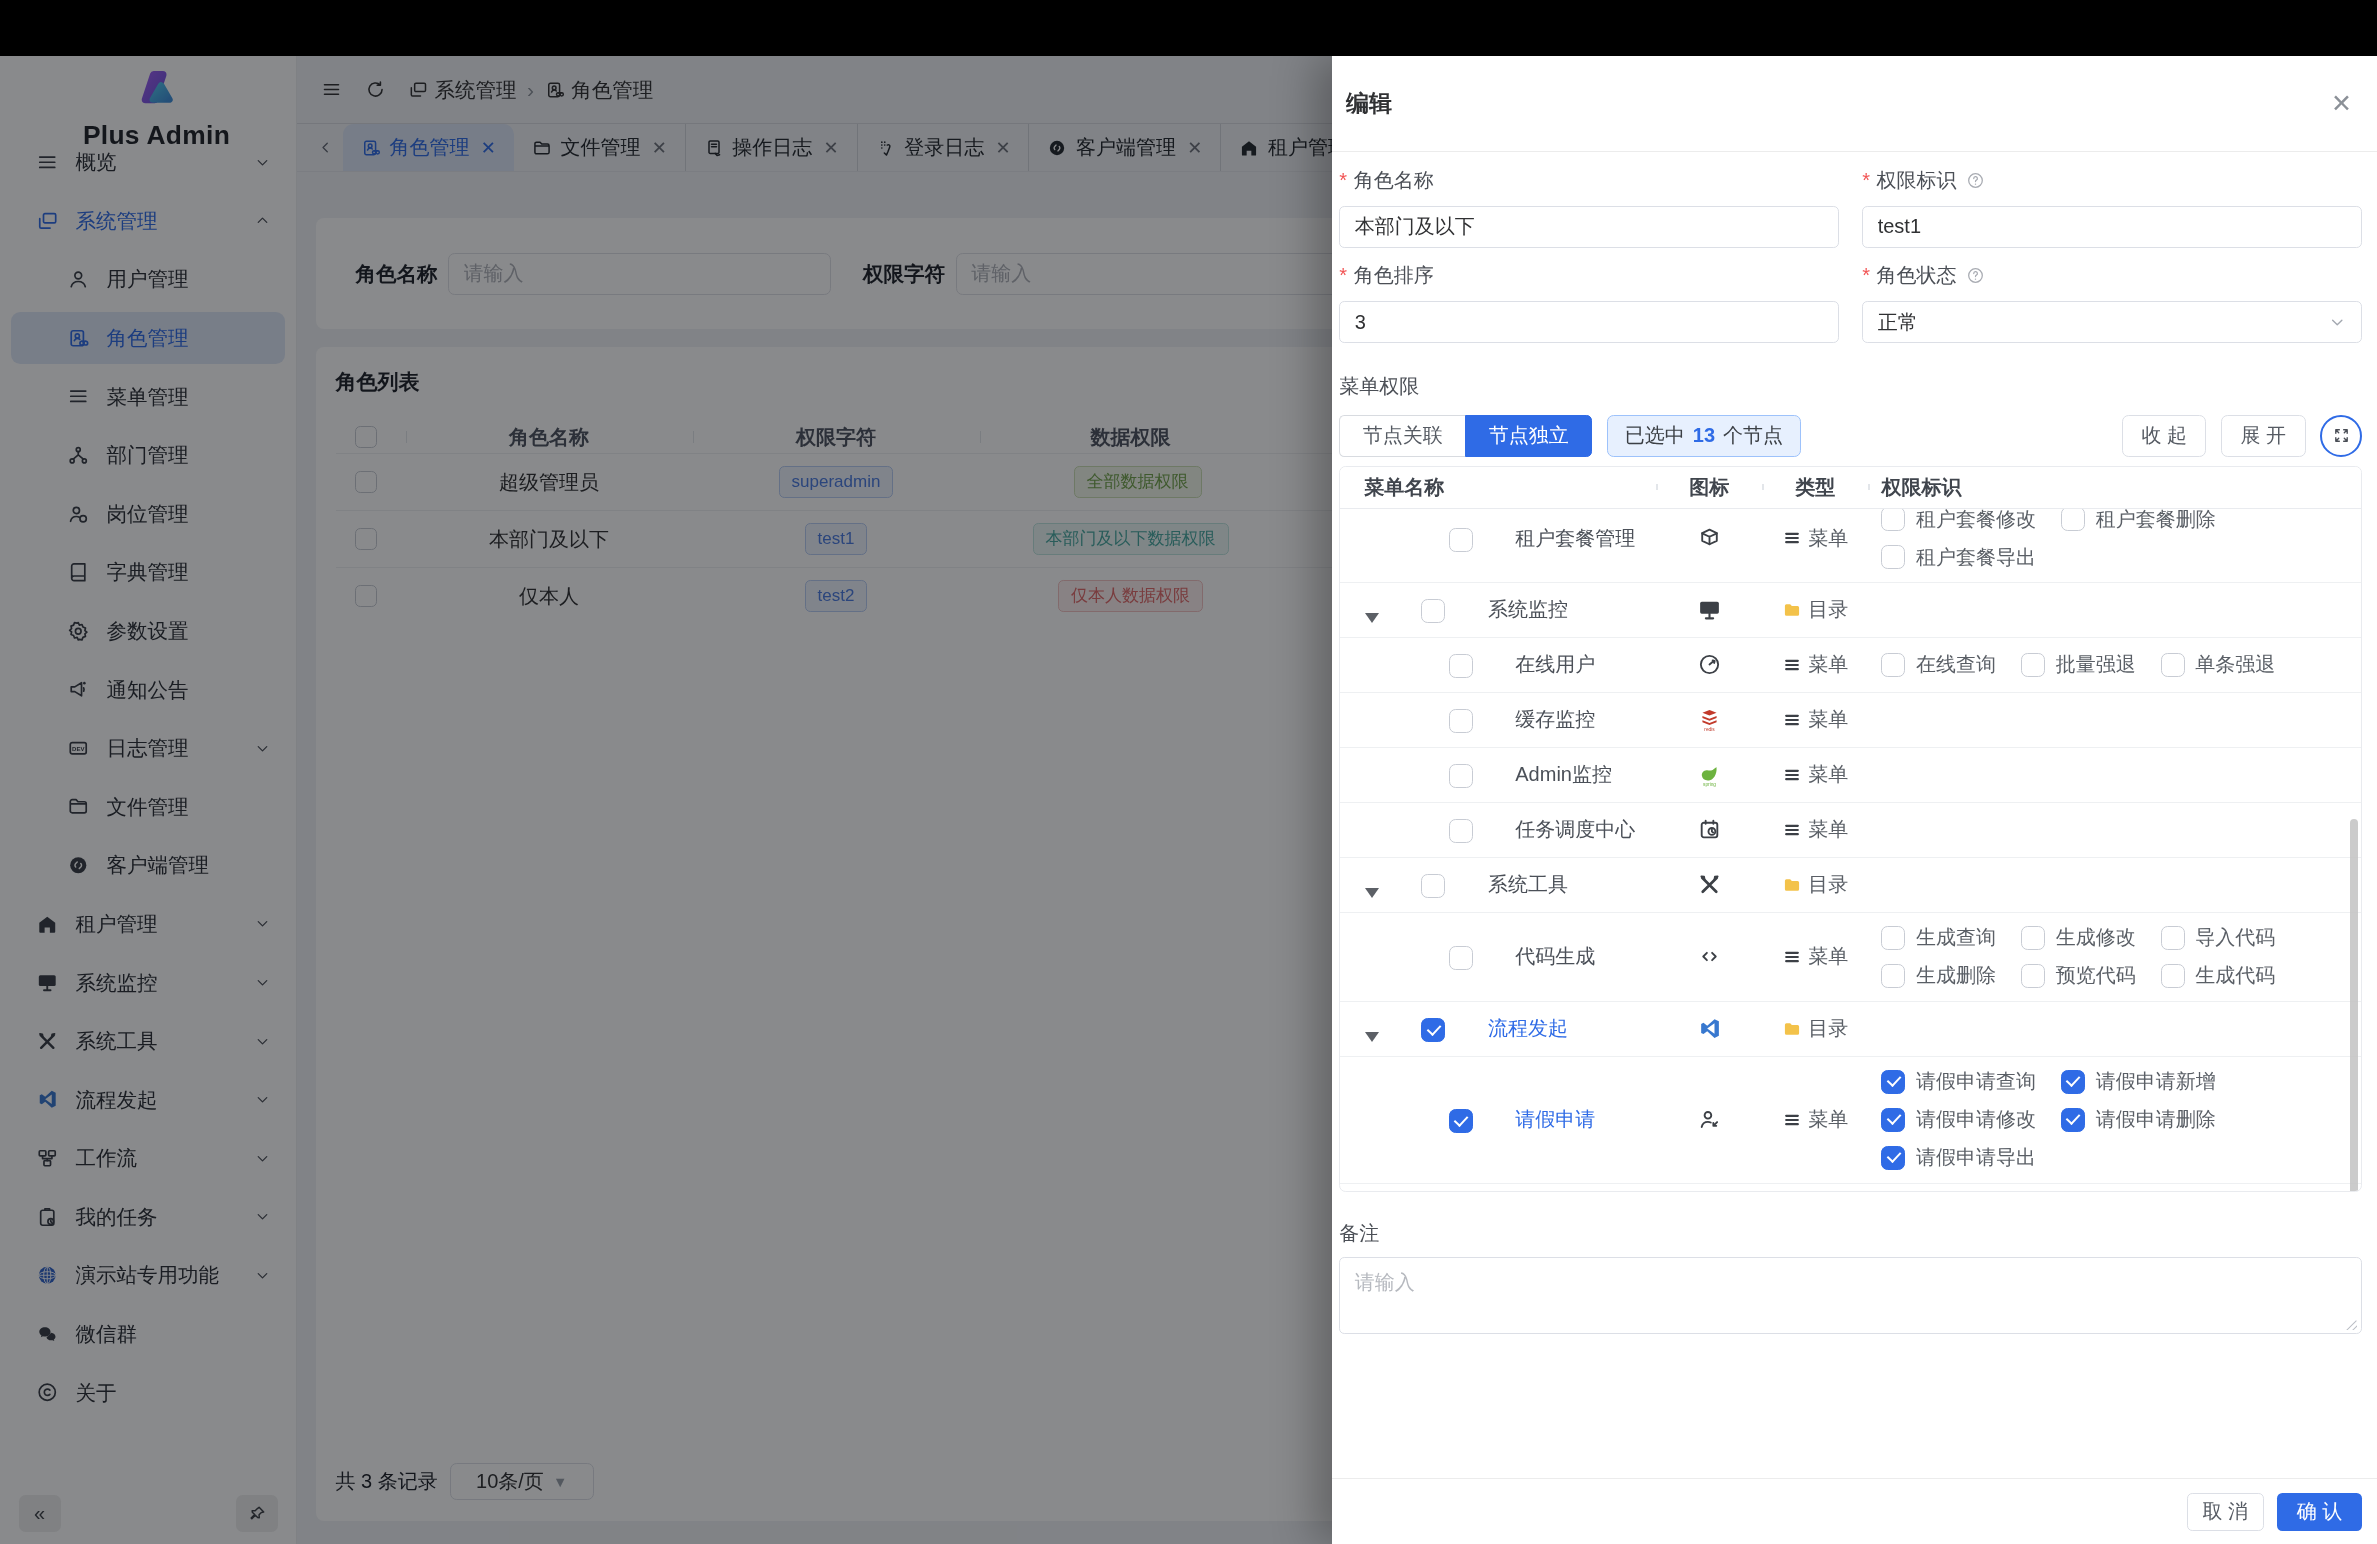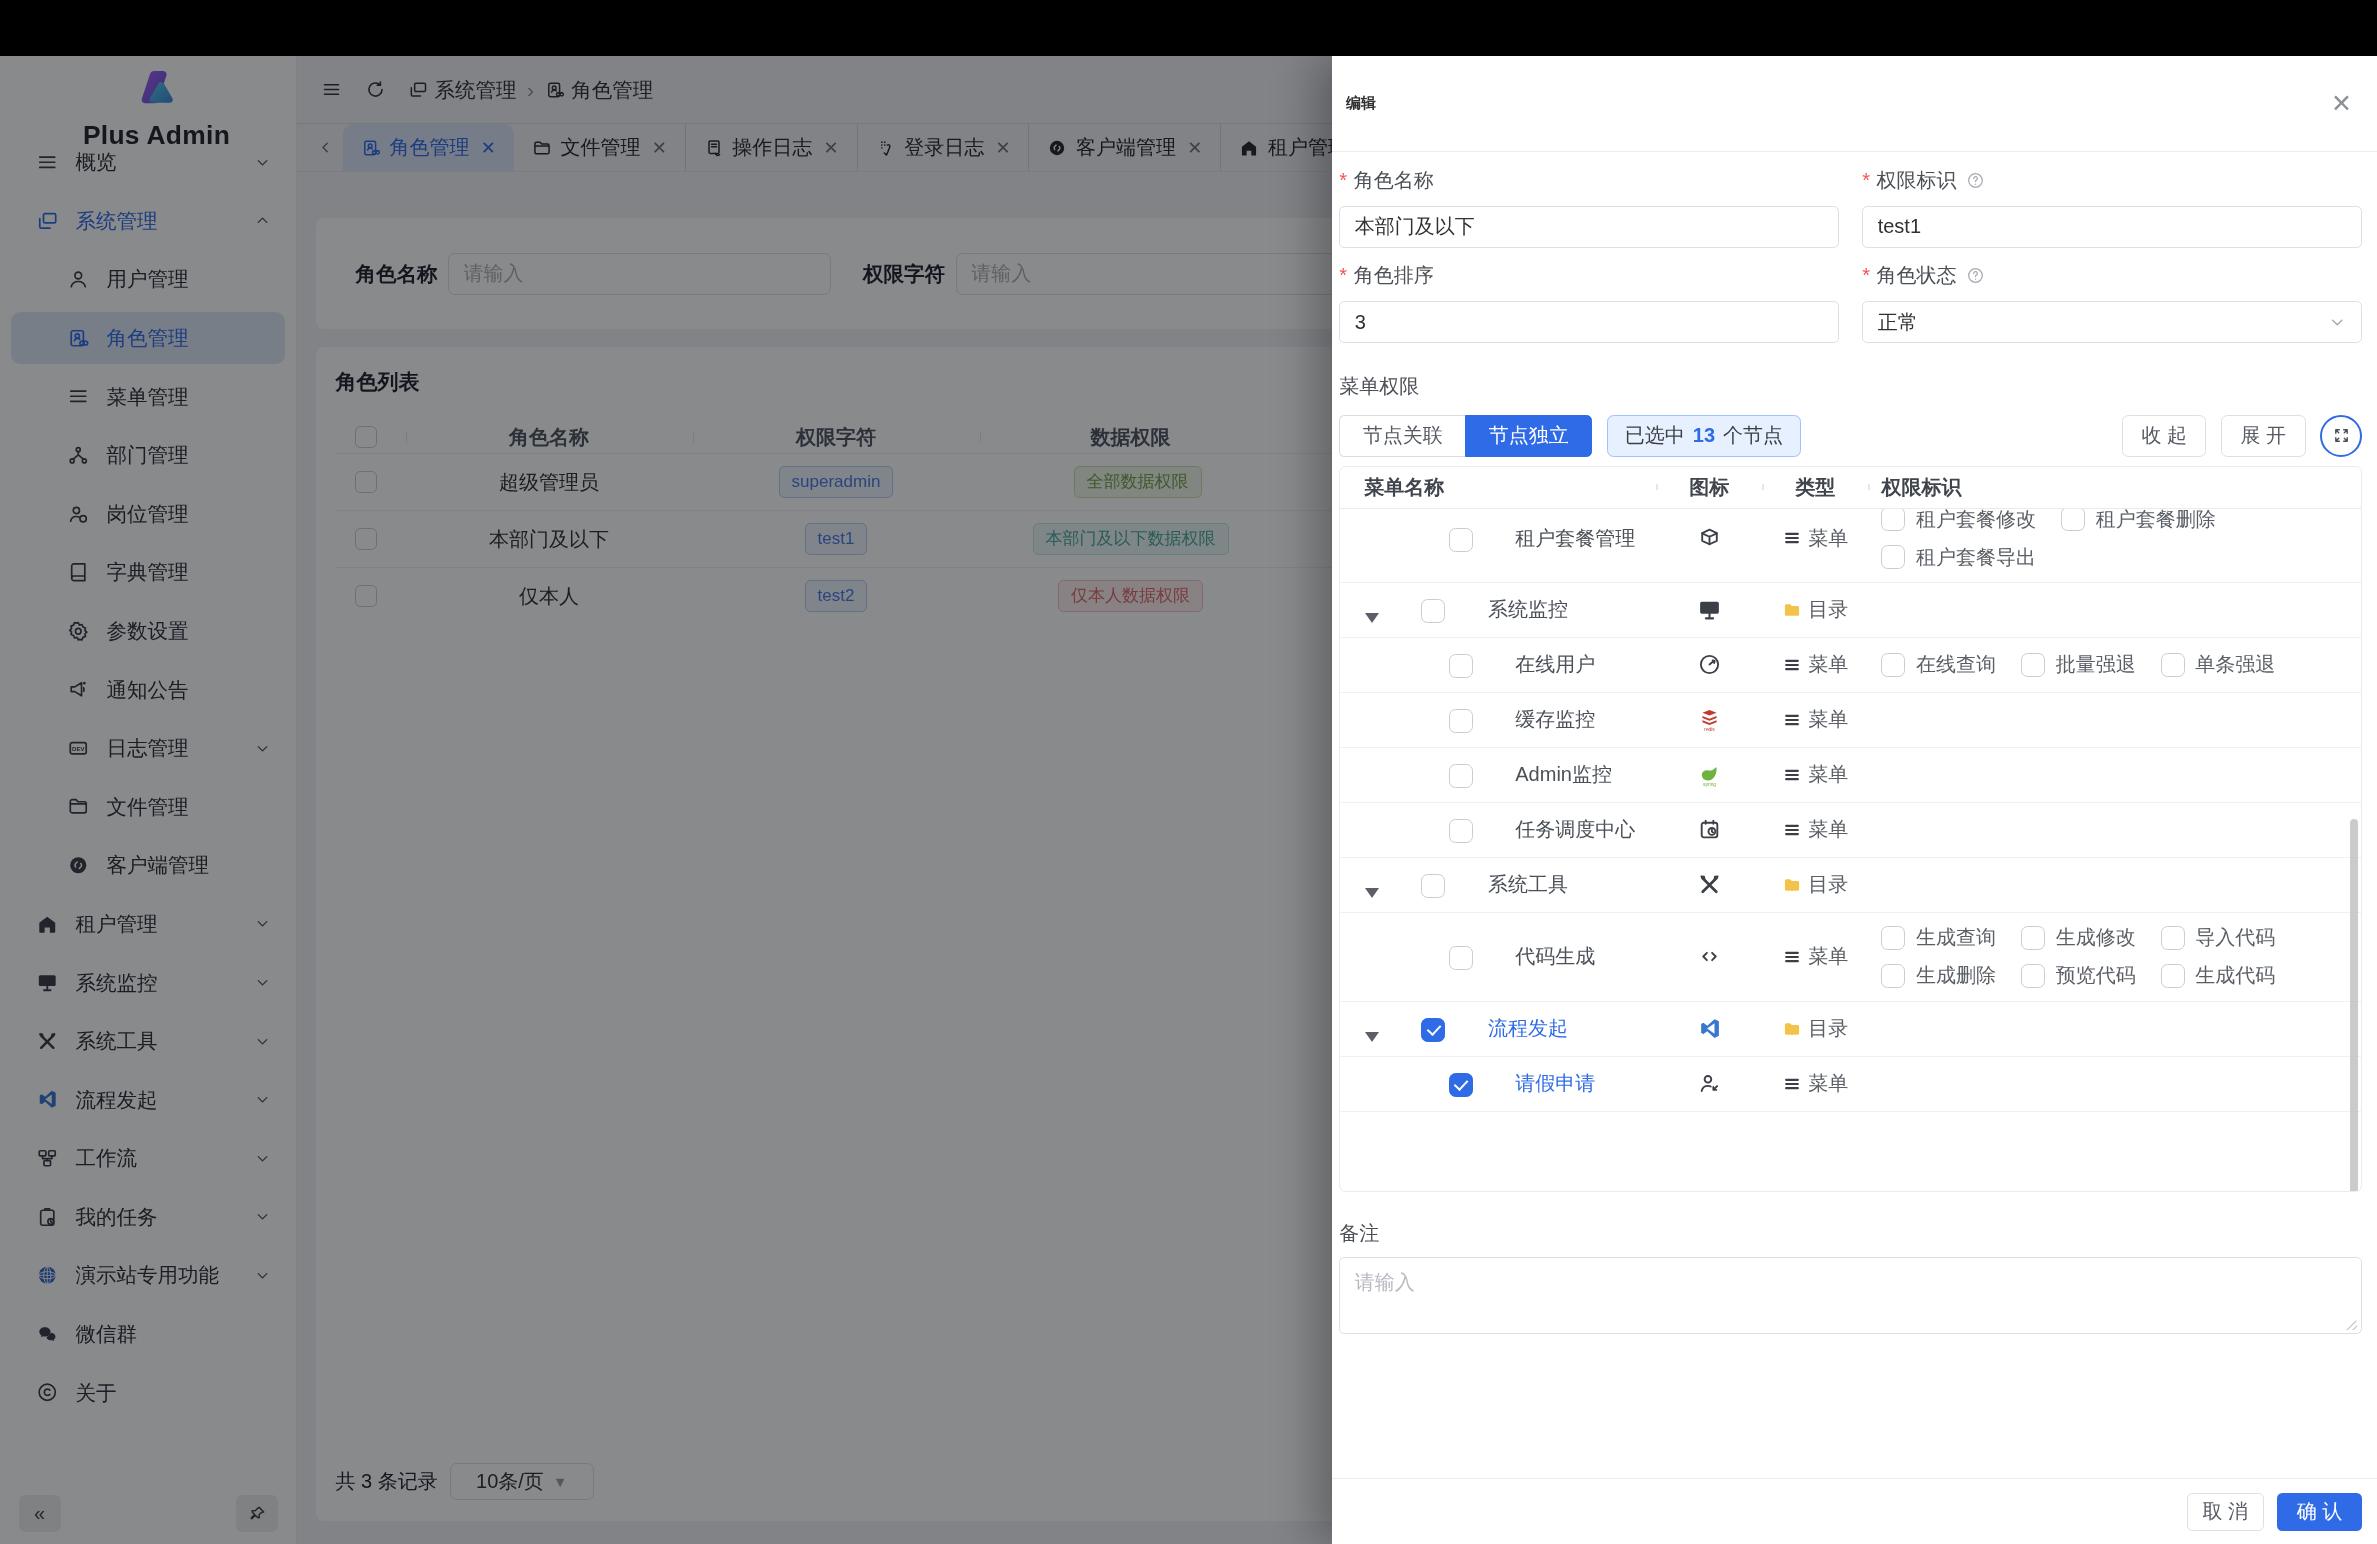--- a/index.html
+++ b/index.html
@@ -80,21 +80,21 @@
   .pagination { position:absolute; left:20px; bottom:21px; display:flex; align-items:center; gap:12px; font-size:20px; color:#1d2129; }
   .page-size { width:144px; height:37px; border:1.3px solid #dcdfe6; border-radius:6.6px; display:flex; align-items:center; justify-content:center; gap:9.2px; color:#303133; cursor:pointer; background:#fff; }
   .page-size .dd { color:#98a0aa; font-size:14.5px; }
 
   
   .overlay { position:absolute; left:0; right:0; top:56px; bottom:0; background:rgba(8,10,14,.48); z-index:40; }
 
   
   .drawer { position:absolute; left:1332px; top:56px; width:1045px; height:1488px; background:#fff; z-index:50; box-shadow:-17px 0 40px rgba(0,0,0,.28); }
   .dw-header { height:96px; border-bottom:1.3px solid #ececec; display:flex; align-items:center; padding:0 25px 0 14px; }
-  .dw-title { font-size:15px; color:#303133; font-weight:600; }
+  .dw-title { font-size:23px; color:#303133; font-weight:600; }
   .dw-close { margin-left:auto; font-size:25px; color:#8b9097; cursor:pointer; line-height:1; }
   .dw-body { padding:0 15px 0 7.3px; position:relative; }
   .form-grid { display:flex; gap:23px; }
   .form-col { flex:1; }
   .fl-row { display:flex; align-items:center; gap:5.3px; margin-top:14.5px; font-size:20px; color:#4b4f56; }
   .fl-row .req { color:#f25555; margin-right:1.3px; }
   .help-ic { display:inline-flex; margin-left:4px; }
   .help-ic svg { width:19px; height:19px; }
   .d-input { margin-top:12px; width:100%; height:42px; border:1.3px solid #dcdfe6; border-radius:5.3px; padding:0 14.5px; font-size:20px; color:#303133; font-family:inherit; background:#fff; }
   .d-select { margin-top:12px; width:100%; height:42px; border:1.3px solid #dcdfe6; border-radius:5.3px; padding:0 14.5px; font-size:20px; color:#303133; display:flex; align-items:center; cursor:pointer; background:#fff; }
@@ -1026,20 +1026,42 @@
                 </span>
               </div>
               <div class="tc-type">
                 <span style="display: inline-flex;">
                   <svg viewBox="0 0 24 24" fill="none" stroke="currentColor" stroke-width="1.8" stroke-linecap="round" stroke-linejoin="round">
                     <path d="M5 7h14M5 12h14M5 17h14" stroke-width="2.6" stroke="#3c4046"></path>
                   </svg>
                 </span>
                 <span>菜单</span>
               </div>
+              <div class="tc-perms">
+                <span class="perm">
+                  <span class="cb ck"></span>
+                  <span>请假申请查询</span>
+                </span>
+                <span class="perm">
+                  <span class="cb ck"></span>
+                  <span>请假申请新增</span>
+                </span>
+                <span class="perm">
+                  <span class="cb ck"></span>
+                  <span>请假申请修改</span>
+                </span>
+                <span class="perm">
+                  <span class="cb ck"></span>
+                  <span>请假申请删除</span>
+                </span>
+                <span class="perm">
+                  <span class="cb ck"></span>
+                  <span>请假申请导出</span>
+                </span>
+              </div>
             </div>
           </div>
         <div class="tree-scroll"></div>
       </div>
 
       <div class="remark-label">备注</div>
       <div class="ta-wrap">
         <textarea class="d-textarea" placeholder="请输入" style=""></textarea>
         <span class="ta-grip"></span>
       </div>

